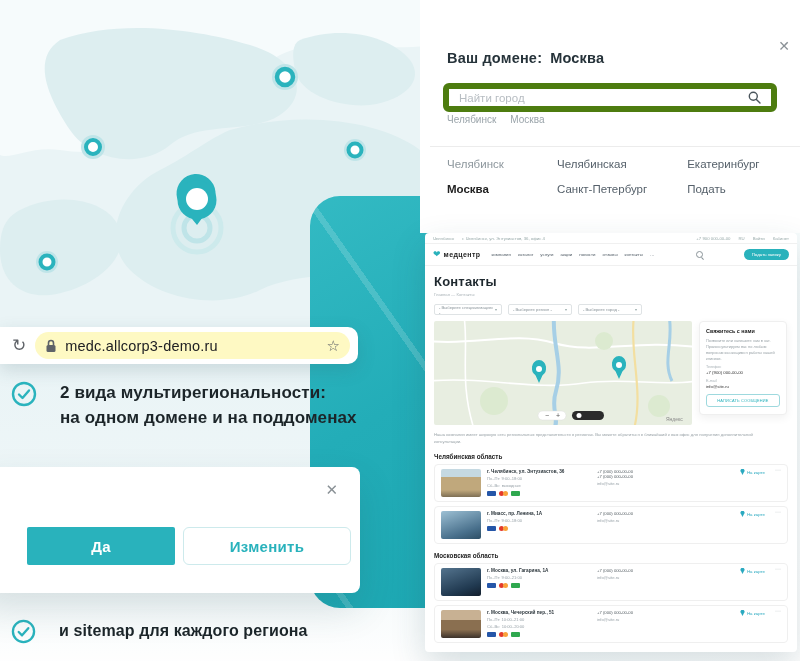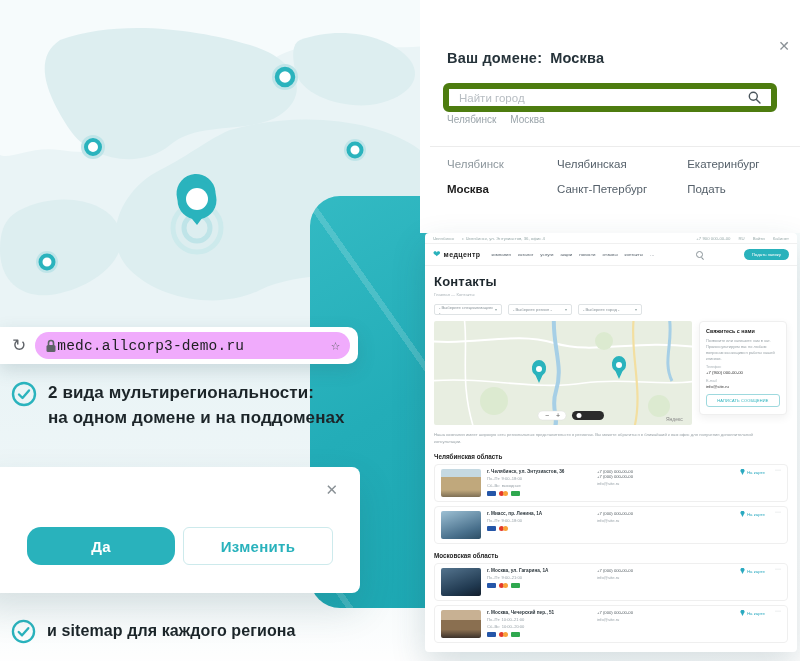--- a/index.html
+++ b/index.html
@@ -80,39 +80,39 @@
   .office .tel { font-size:4.2px; color:#555e63;}
   .office .eml { font-size:4.2px; color:#98a2a8; margin-top:2px;}
   .office .colC { margin-left:auto; display:flex; align-items:flex-start; gap:10px;}
   .onmap { color:#2aa9c0; font-size:4.4px; display:flex; gap:2px; align-items:center; cursor:pointer;}
   .more-dots { color:#b6bec2; font-size:6px; cursor:pointer; line-height:.6;}
 
   
   .addr-bar { position:absolute; left:0px; top:327px; width:358px; height:37px; background:#fff; border-radius:0 10px 10px 0;
     box-shadow:0 6px 18px rgba(50,90,100,.18); z-index:5; display:flex; align-items:center; padding:0 8px 0 12px; gap:9px;}
   .reload { font-size:17px; color:#5f6368; cursor:pointer; line-height:1;}
-  .url-pill { flex:1; height:27px; background:#f0abfc; border-radius:14px; display:flex; align-items:center; padding:0 10px; font-family:Liberation Mono, monospace;}
+  .url-pill { flex:1; height:27px; background:#fef9c3; border-radius:14px; display:flex; align-items:center; padding:0 10px; gap:8px;}
   .url-text { font-size:14.5px; color:#202124; flex:1; letter-spacing:.2px;}
   .star { font-size:15px; color:#5f6368; cursor:pointer;}
 
   
   .bullet { position:absolute; left:11px; z-index:5; display:flex; gap:11px; }
-  .bullet .txt { font-size:17px; font-weight:bold; color:#1c2529; line-height:1.45; letter-spacing:.1px;}
+  .bullet .txt { font-size:17px; font-weight:bold; color:#1c2529; line-height:1.45; letter-spacing:.1px;margin-left:12px;}
   #bullet1 { top:381px; }
   #bullet2 { top:619px; }
   #bullet2 .txt { font-size:16px; }
 
   
   .popup { position:absolute; left:-22px; top:467px; width:382px; height:126px; background:#fff; border-radius:8px;
     box-shadow:0 16px 36px rgba(40,80,90,.16); z-index:6; }
   .popup .pp-close { position:absolute; right:22px; top:14px; font-size:15px; color:#8a9196; cursor:pointer;}
   .popup h3 { position:absolute; left:50px; top:24px; font-size:19px; color:#2a363c; letter-spacing:.3px;}
   .pp-btns { position:absolute; left:49px; top:60px; display:flex; gap:8px;}
-  .btn-yes { width:148px; height:38px; background:#29b2bc; color:#fff; border:none; border-radius:14px; font-size:15px; font-weight:bold; font-family:inherit; letter-spacing:.3px; cursor:pointer;}
-  .btn-change { width:150px; height:38px; background:#fff; color:#29b2bc; border:1px solid #cdeaec; border-radius:6px; font-size:15px; font-weight:bold; font-family:inherit; letter-spacing:.3px; cursor:pointer;}
+  .btn-yes { width:148px; height:38px; background:#29b2bc; color:#fff; border:none; border-radius:2px; font-size:15px; font-weight:bold; font-family:inherit; letter-spacing:.3px; cursor:pointer;}
+  .btn-change { width:168px; height:38px; background:#fff; color:#29b2bc; border:1px solid #cdeaec; border-radius:6px; font-size:15px; font-weight:bold; font-family:inherit; letter-spacing:.3px; cursor:pointer;}
 </style>
 </head>
 <body>
 
 <div id="stage">
 
   <svg id="bgmap" width="800" height="661" viewBox="0 0 800 661">
     <rect x="0" y="0" width="460" height="661" fill="#eaf4f6"></rect>
     <path d="M0,0 L460,0 L460,40 C380,60 330,30 280,55 C240,75 250,110 200,120 C150,128 120,160 60,150 C30,146 10,160 0,155 Z" fill="#f6fbfc"></path>
     <path d="M60,40 C120,18 200,30 250,45 C300,60 310,95 280,115 C250,135 200,120 170,145 C140,170 90,160 70,130 C50,100 30,60 60,40 Z" fill="#ddeef0"></path>

